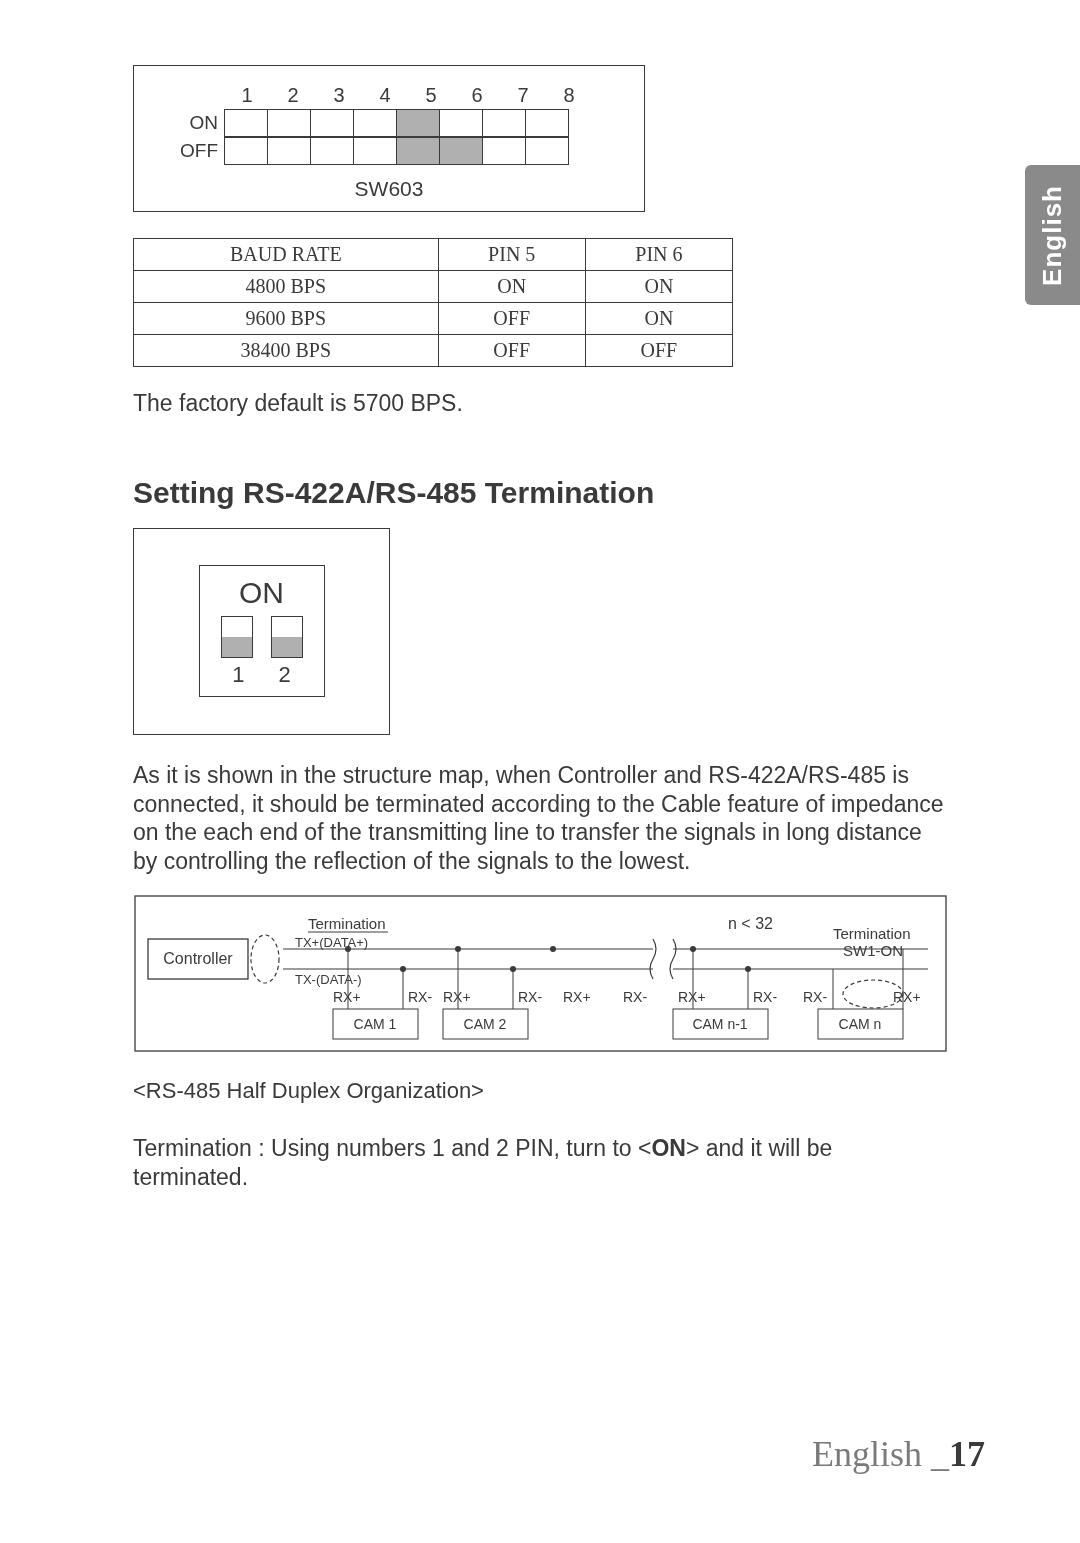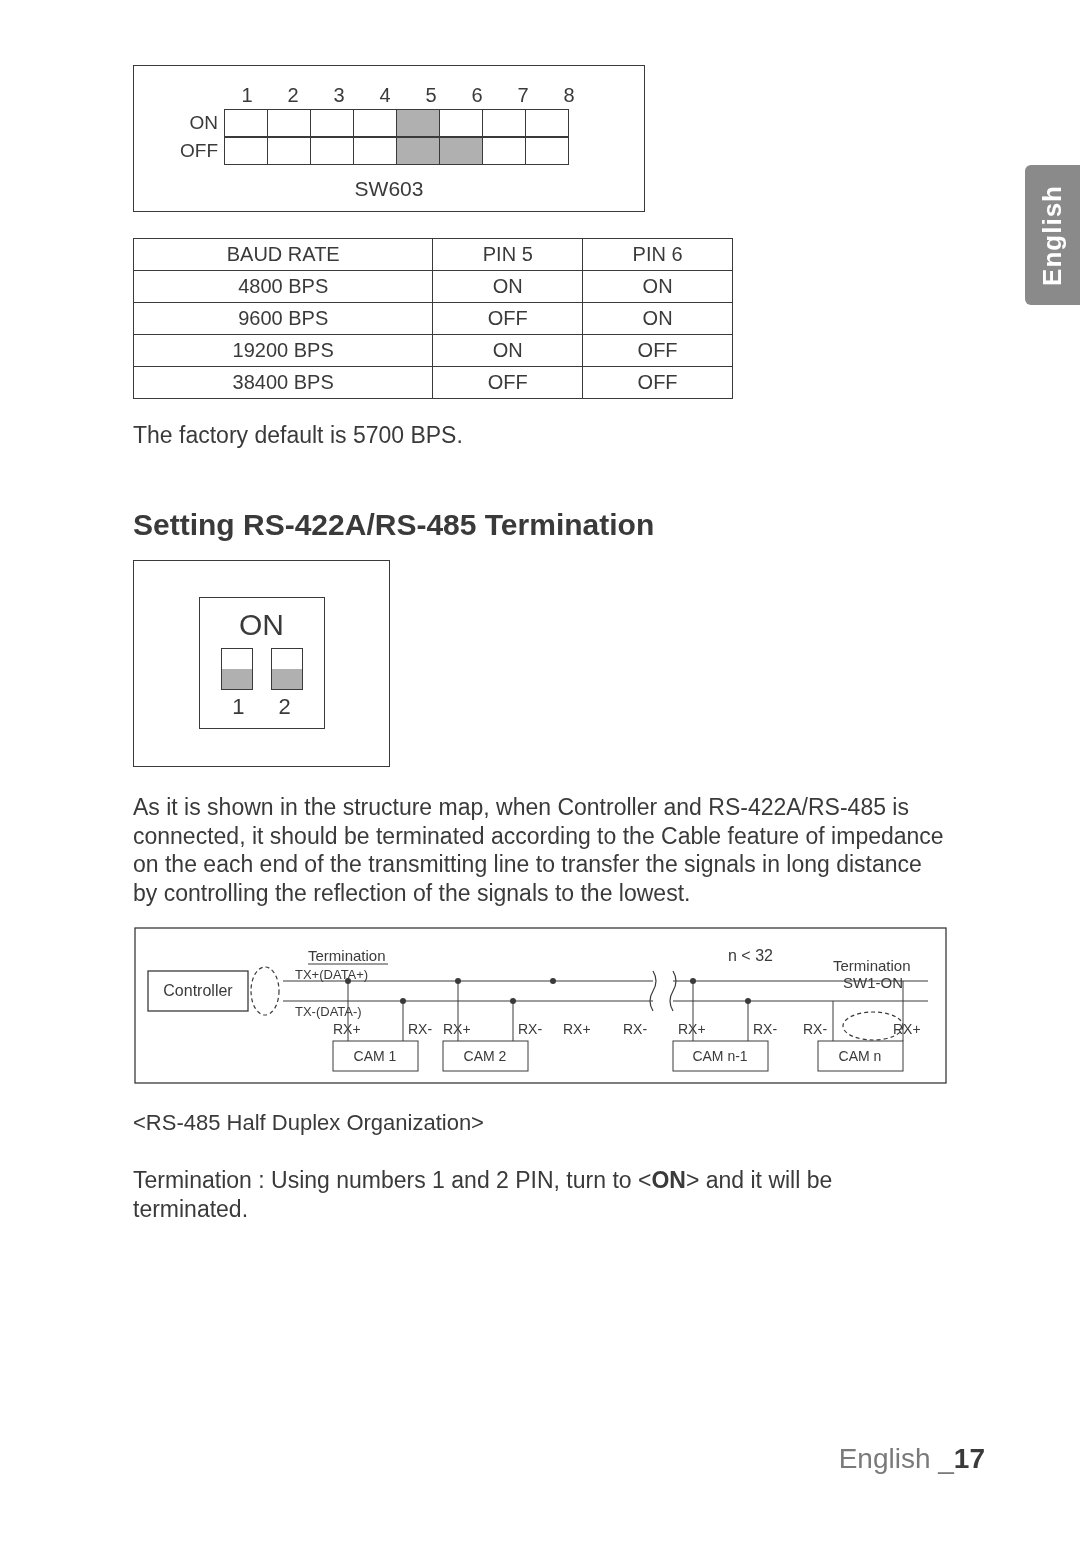--- a/index.html
+++ b/index.html
@@ -101,20 +101,21 @@
     margin-top: 12px;
     font-size: 21px;
   }
 
   
   table.data-table {
     border-collapse: collapse;
     width: 600px;
     margin-bottom: 22px;
     font-size: 20px;
+    font-family: Liberation Serif, serif;
   }
   table.data-table th, table.data-table td {
     border: 1.3px solid #3a3a3a;
     padding: 4px 6px;
     text-align: center;
     font-weight: normal;
   }
   table.data-table th { font-weight: normal; }
 
   
@@ -181,22 +182,23 @@
   svg.rs485-svg text {
     font-family: Arial, Helvetica, sans-serif;
     fill: #3a3a3a;
   }
 
   
   .footer {
     position: absolute;
     right: 95px;
     bottom: 68px;
-    font-size: 28px;
+    font-size: 36px;
     color: #7a7a7a;
+    font-family: Liberation Serif, serif;
   }
   .footer .pagenum {
     font-weight: bold;
     color: #3a3a3a;
   }
 </style>
 </head>
 <body>
 
 <div class="page">
@@ -266,25 +268,20 @@
       <tbody id="br-body">
           <tr>
             <td>4800 BPS</td>
             <td>ON</td>
             <td>ON</td>
           </tr>
           <tr>
             <td>9600 BPS</td>
             <td>OFF</td>
             <td>ON</td>
-          </tr>
-          <tr>
-            <td>19200 BPS</td>
-            <td>ON</td>
-            <td>OFF</td>
           </tr>
           <tr>
             <td>38400 BPS</td>
             <td>OFF</td>
             <td>OFF</td>
           </tr>
         </tbody>
     </table>
 
     <p class="body-text">The factory default is 5700 BPS.</p>

